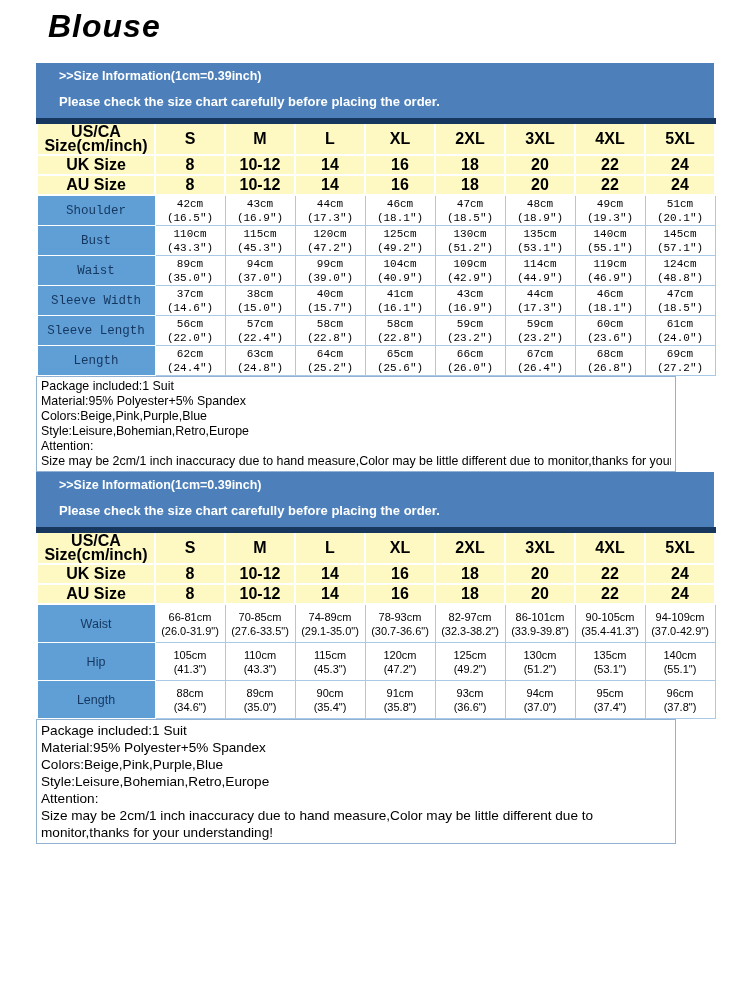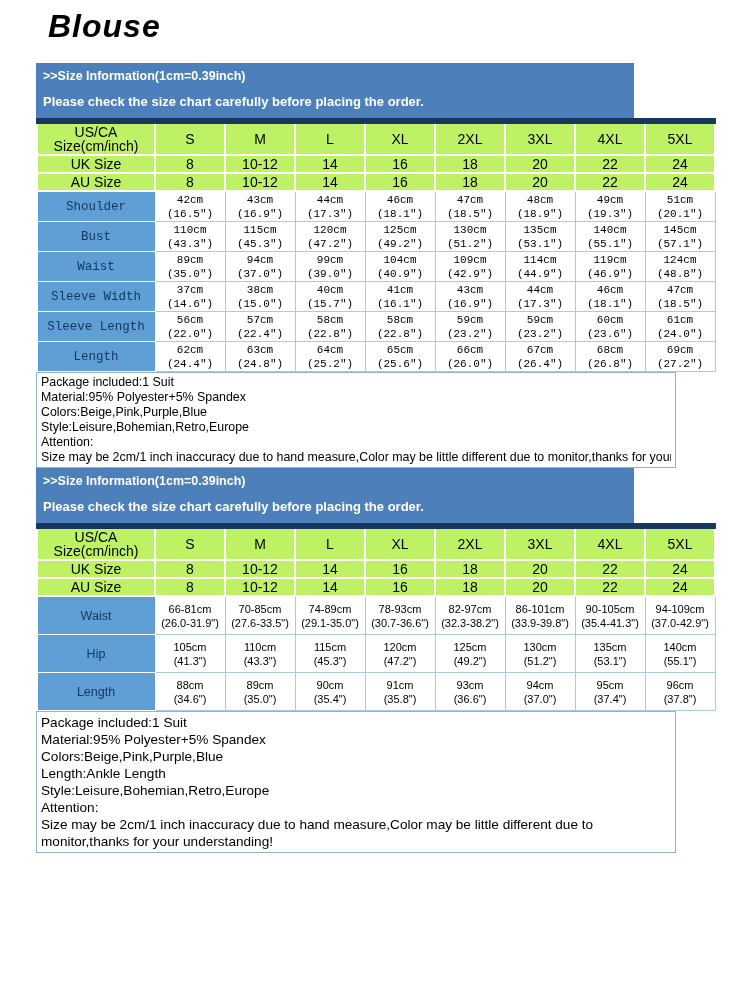--- a/index.html
+++ b/index.html
@@ -1,25 +1,25 @@
 <!DOCTYPE html>
 <html><head>
 <meta charset="utf-8">
 <style>
   html,body{margin:0;padding:0;background:#ffffff;}
   body{width:750px;height:1000px;font-family:"Liberation Sans",sans-serif;color:#000;overflow:hidden;}
   .page{padding:0 36px;box-sizing:border-box;width:750px;}
   .title{font-style:italic;font-weight:bold;font-size:32px;line-height:40px;margin:6px 0 17px 12px;letter-spacing:1px;color:#000;}
   .sec1 .title{margin-top:26px;}
-  .band{background:#4d80ba;color:#fff;width:598px;box-sizing:border-box;padding:6px 7px 7px 7px;}
+  .band{background:#4d80ba;color:#fff;width:678px;box-sizing:border-box;padding:6px 7px 7px 23px;}
   .band .l1{font-size:12.5px;font-weight:bold;line-height:15px;margin-bottom:9px;}
   .band .l2{font-size:13px;font-weight:bold;line-height:18px;}
   table.size-table{border-collapse:collapse;table-layout:fixed;width:678px;border-top:6px solid #17375e;border-left:1px solid #7f9fc4;border-right:1px solid #7f9fc4;border-bottom:1px solid #7f9fc4;}
   table.size-table td{text-align:center;vertical-align:middle;padding:0;}
-  tr.top td{background:#bef264;border:2px solid #ffffff;font-weight:normal;font-size:14px;color:#000;}
+  tr.top td{background:#fef9c3;border:2px solid #ffffff;font-weight:bold;font-size:16px;color:#000;}
   tr.hrow td{height:30px;}
   tr.skinny td{height:13px;}
   td.corner .cl{line-height:14px;}
   tr.mrow td{background:#ffffff;border:1px solid #aac9e8;font-size:11px;color:#000;}
   tr.mrow td.lab{background:#5f9fd6;border:1px solid #ffffff;font-size:12.5px;color:#15365f;}
   .cm,.in{line-height:14px;}
   .st0 tr.mrow td{height:29px;font-family:Liberation Mono, monospace;}
   .st1 tr.mrow td{height:37px;}
   .notes{width:640px;box-sizing:border-box;border:1px solid #93b1d2;padding:2px 4px;margin:0;color:#000;overflow:hidden;}
   .sec0 .notes{font-size:12.4px;}
@@ -467,20 +467,19 @@
               <div class="cm">96cm</div>
               <div class="in">(37.8")</div>
             </td>
           </tr>
         </tbody>
       </table>
     <div class="notes">
         <div class="note-line">Package included:1 Suit</div>
         <div class="note-line">Material:95% Polyester+5% Spandex</div>
         <div class="note-line">Colors:Beige,Pink,Purple,Blue</div>
-        <div class="note-line">Length:Ankle Length</div>
         <div class="note-line">Style:Leisure,Bohemian,Retro,Europe</div>
         <div class="note-line">Attention:</div>
         <div class="note-line">Size may be 2cm/1 inch inaccuracy due to hand measure,Color may be little different due to monitor,thanks for your understanding!</div>
       </div>
   </section>
 
 </div>
 
 </body></html>

